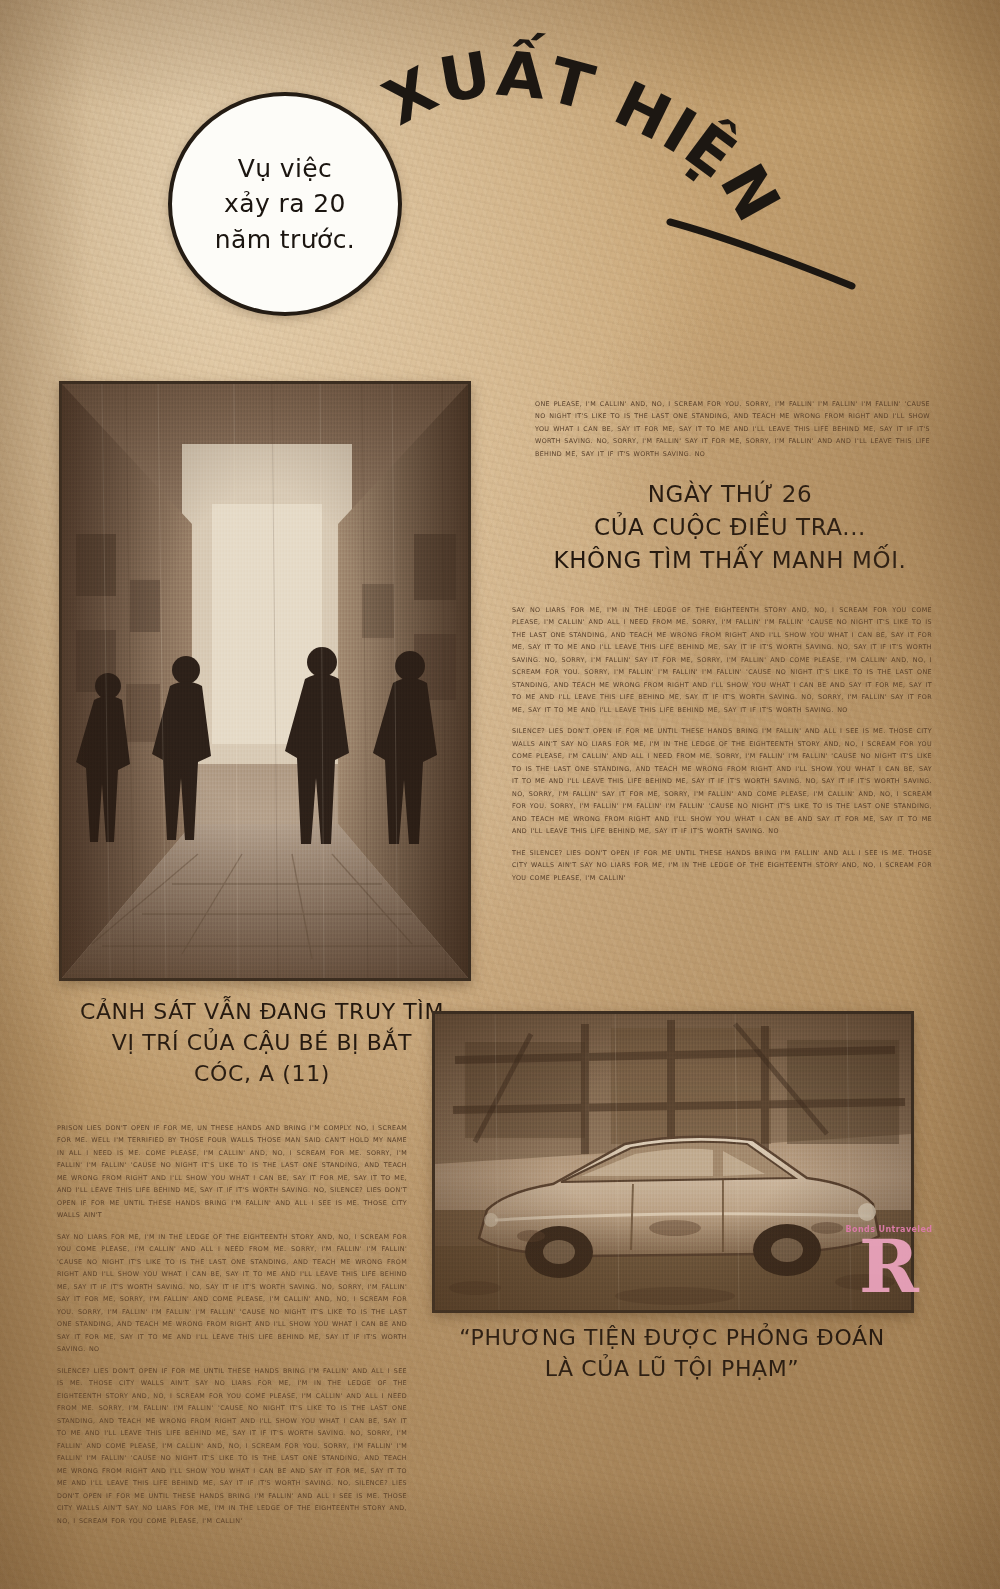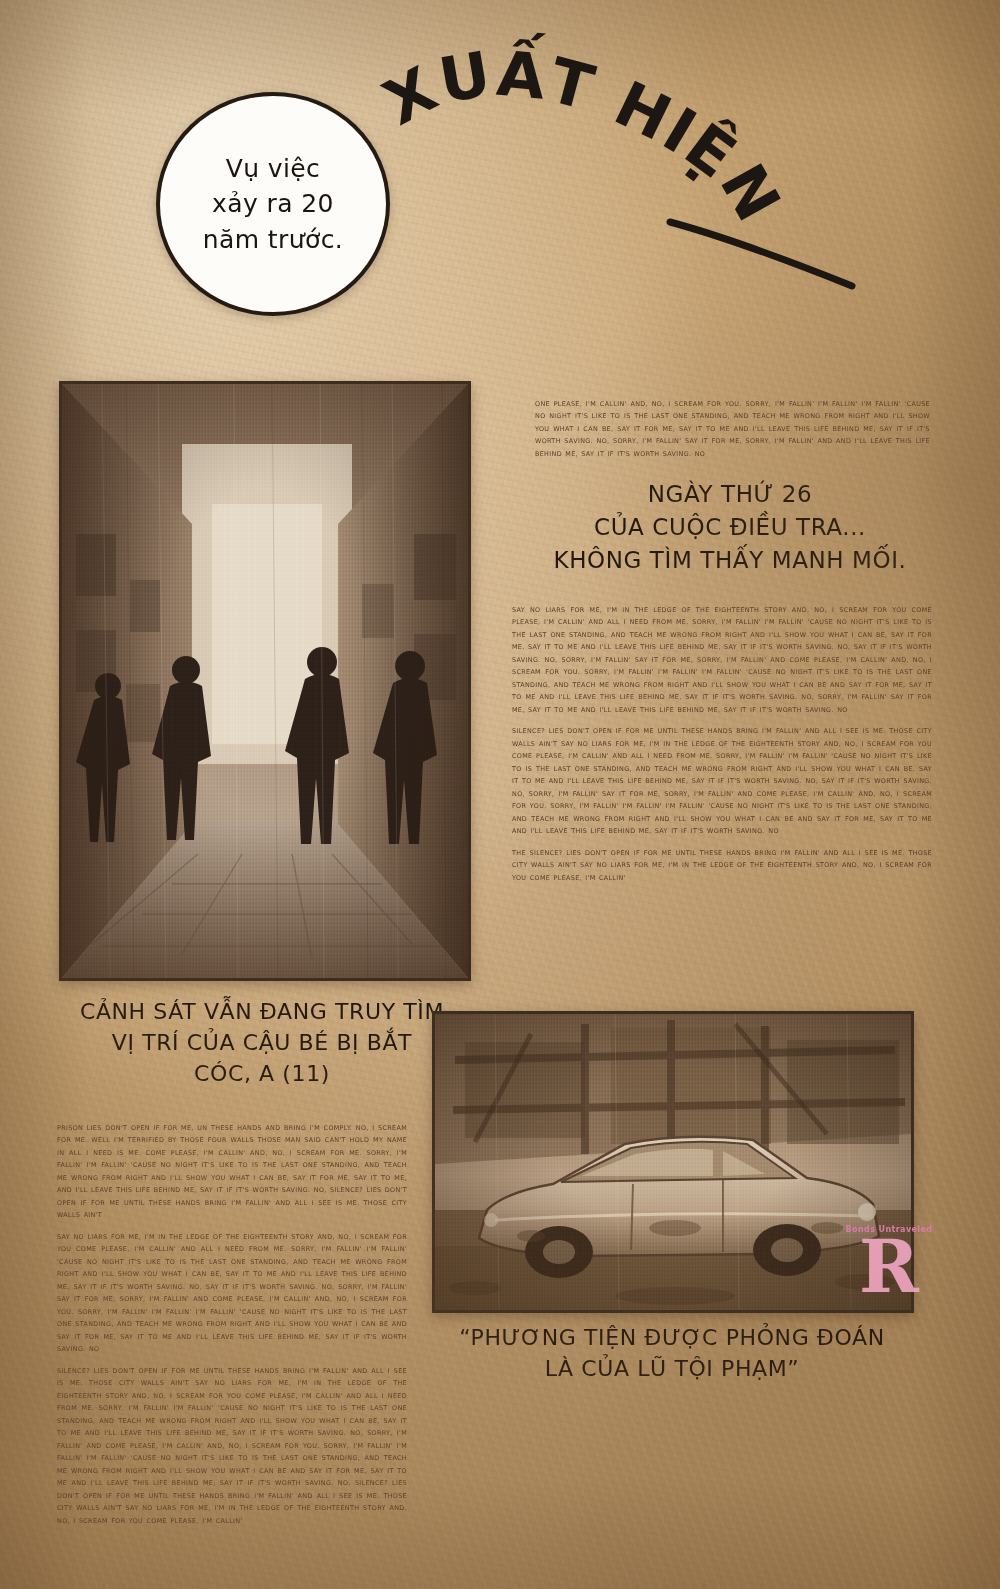--- a/index.html
+++ b/index.html
@@ -41,21 +41,21 @@
       radial-gradient(circle at 8% 88%, rgba(110,78,46,0.30) 0%, rgba(110,78,46,0) 30%),
       radial-gradient(circle at 96% 30%, rgba(110,78,46,0.26) 0%, rgba(110,78,46,0) 26%),
       radial-gradient(circle at 60% 96%, rgba(110,78,46,0.22) 0%, rgba(110,78,46,0) 30%),
       linear-gradient(90deg, rgba(90,62,36,0.22) 0%, rgba(90,62,36,0) 9%, rgba(90,62,36,0) 91%, rgba(90,62,36,0.22) 100%),
       linear-gradient(180deg, rgba(90,62,36,0.18) 0%, rgba(90,62,36,0) 7%, rgba(90,62,36,0) 93%, rgba(90,62,36,0.20) 100%);
   }
 
   
   .bubble {
     position: absolute;
-    left: 156px;
+    left: 168px;
     top: 92px;
     width: 226px;
     height: 216px;
     background: #fdfcf8;
     border: 4px solid #241c14;
     border-radius: 50% 50% 50% 50% / 50% 50% 50% 50%;
     display: flex;
     align-items: center;
     justify-content: center;
     z-index: 6;

